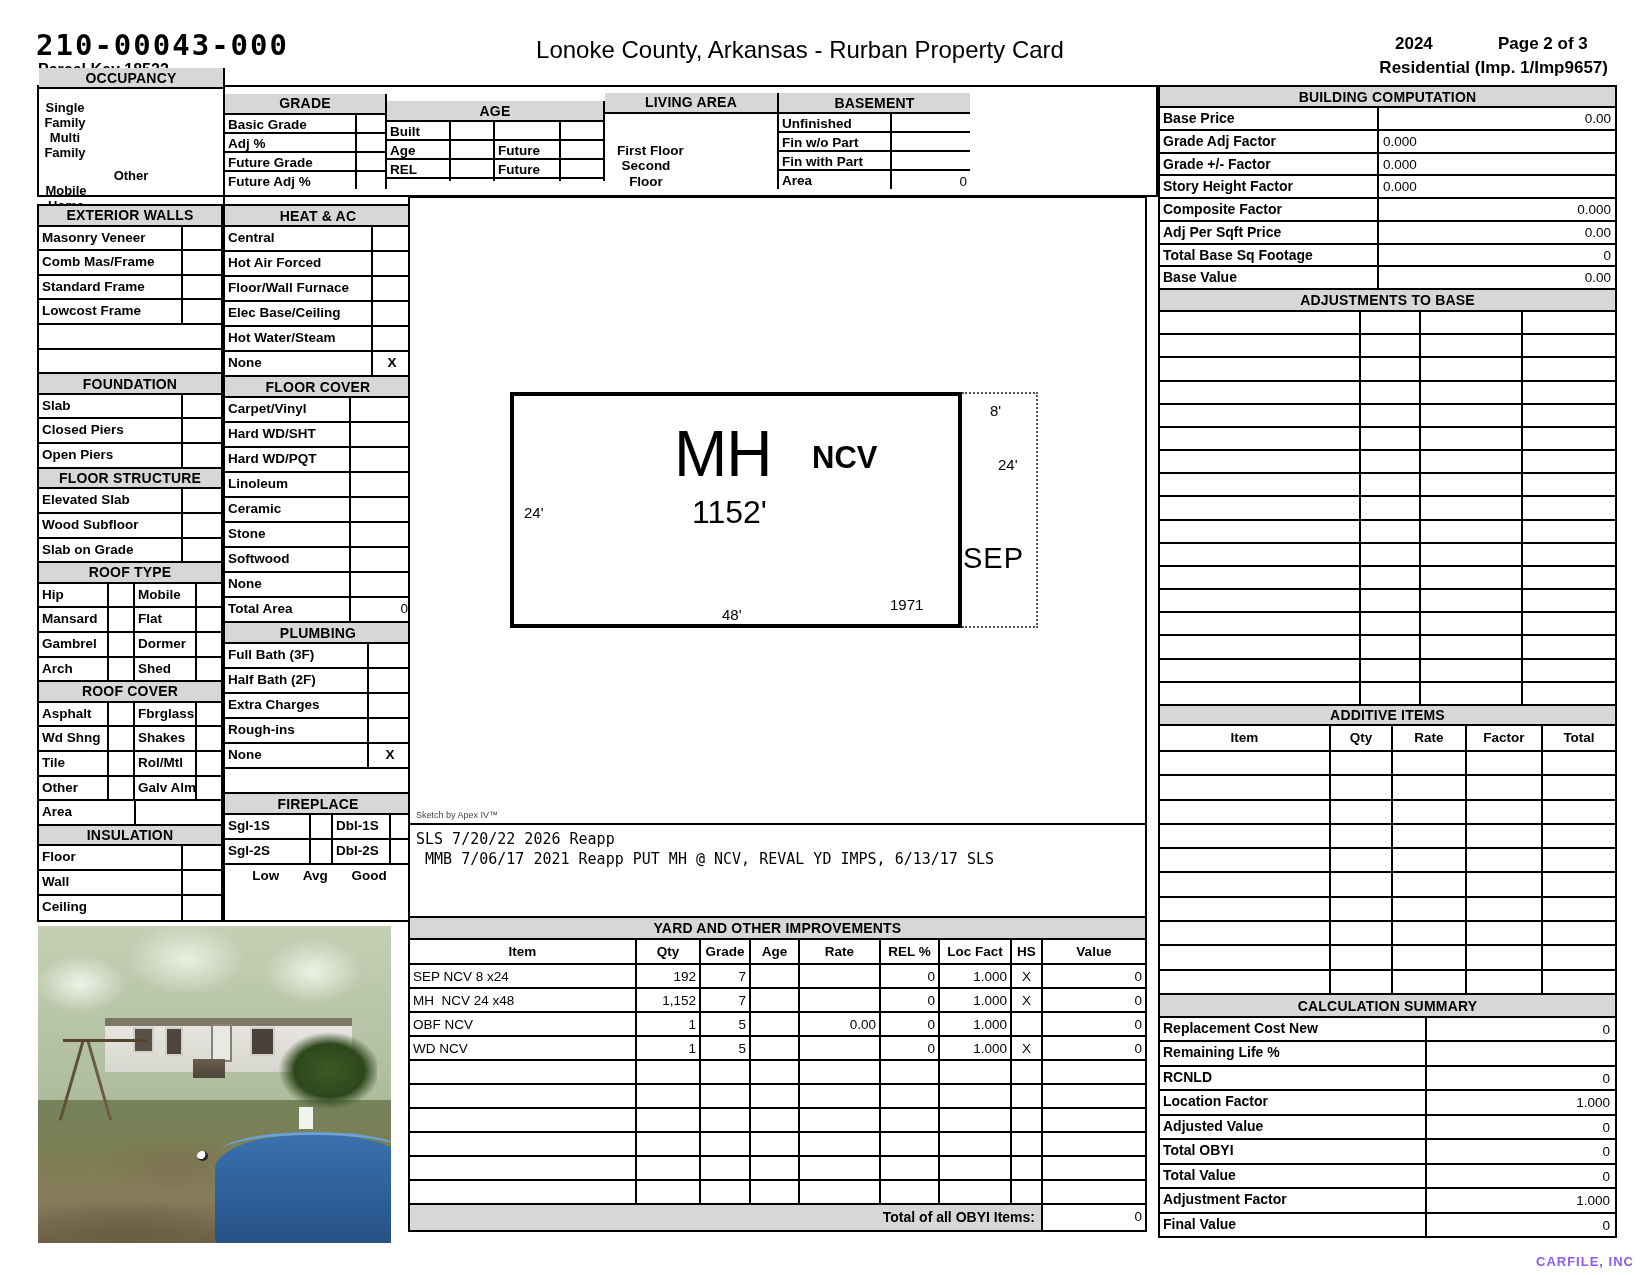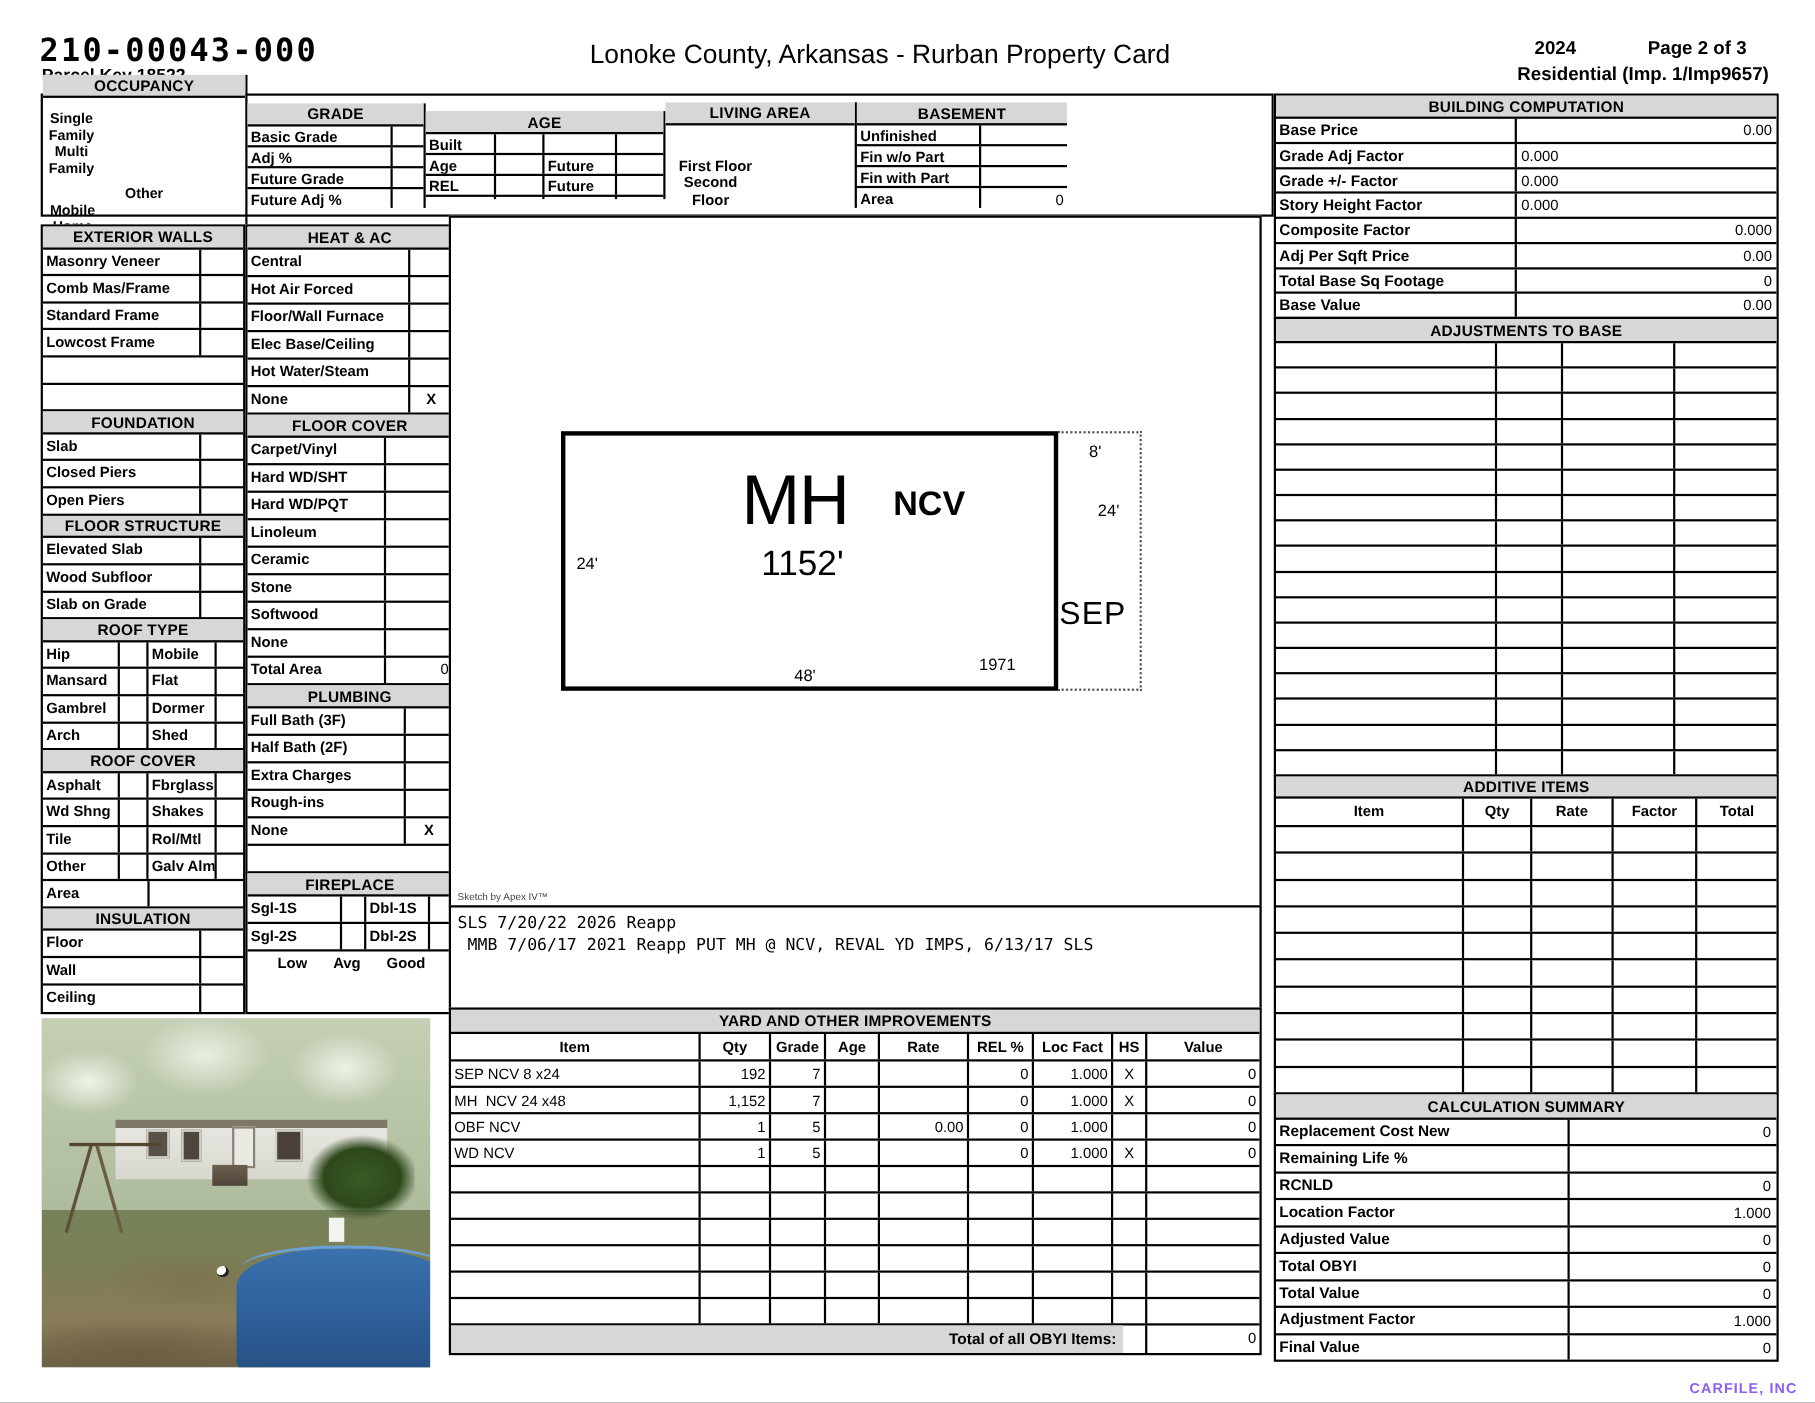--- a/index.html
+++ b/index.html
@@ -63,21 +63,21 @@
   
   .yard { left:408px; top:916px; width:739px; height:316px; display:flex; flex-direction:column; }
   .yr { display:flex; border-bottom:2px solid #000; height:24px; }
   .yhead { height:25px; font-weight:bold; }
   .yhead > div { font-size:13.5px; padding-top:4px; text-align:center; font-weight:bold; }
   .yc { font-size:13.5px; padding:4px 3px 0 3px; overflow:hidden; white-space:pre; }
   .c-item { flex:1; }
   .c-qty { width:64px; } .c-grade { width:50px; } .c-age { width:49px; }
   .c-rate { width:81px; } .c-rel { width:59px; } .c-loc { width:72px; }
   .c-hs { width:31px; } .c-val { width:104px; }
-  .ytotal { display:flex; height:25px; flex:1;gap:20px; }
+  .ytotal { display:flex; height:25px; flex:1; }
   .ytotal-label { flex:1; background:#d7d7d7; font-weight:bold; font-size:14px; text-align:right; padding:4px 6px 0 0; }
   .ytotal-val { width:104px; border-left:2px solid #000; font-size:13.5px; text-align:right; padding:4px 3px 0 0; }
 
   
   .rp-rows { display:flex; flex-direction:column; flex:1; }
   .rp-rows .frow .l { font-size:14px; }
   .bc-val { width:238px; border-left:2px solid #000; font-size:13.5px; padding:3px 4px 0 4px; }
   .adj-c1 { flex:1; } .adj-c2 { width:60px; border-left:2px solid #000; }
   .adj-c3 { width:102px; border-left:2px solid #000; } .adj-c4 { width:94px; border-left:2px solid #000; }
   .add-item { flex:1; } .add-qty { width:62px; } .add-rate { width:74px; }

